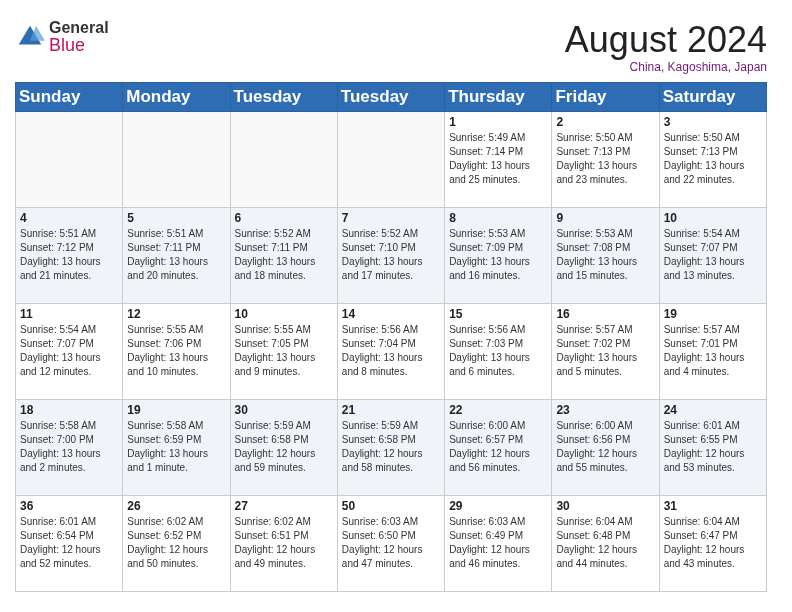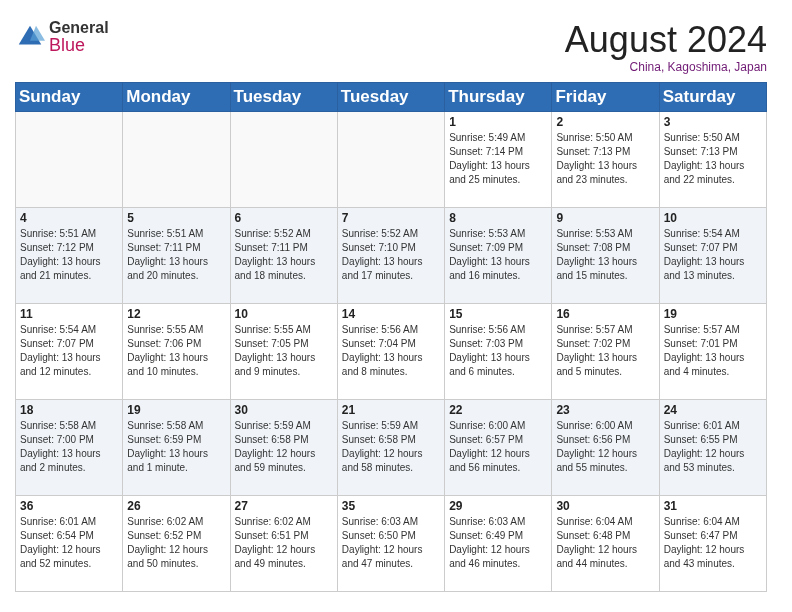--- a/index.html
+++ b/index.html
@@ -334,21 +334,21 @@
 and 50 minutes.</div>
           </td>
           <td>
             <span class="day-num">27</span>
             <div class="day-info" style="white-space: pre-line;">Sunrise: 6:02 AM
 Sunset: 6:51 PM
 Daylight: 12 hours
 and 49 minutes.</div>
           </td>
           <td>
-            <span class="day-num">35</span>
+            <span class="day-num">50</span>
             <div class="day-info" style="white-space: pre-line;">Sunrise: 6:03 AM
 Sunset: 6:50 PM
 Daylight: 12 hours
 and 47 minutes.</div>
           </td>
           <td>
             <span class="day-num">29</span>
             <div class="day-info" style="white-space: pre-line;">Sunrise: 6:03 AM
 Sunset: 6:49 PM
 Daylight: 12 hours

